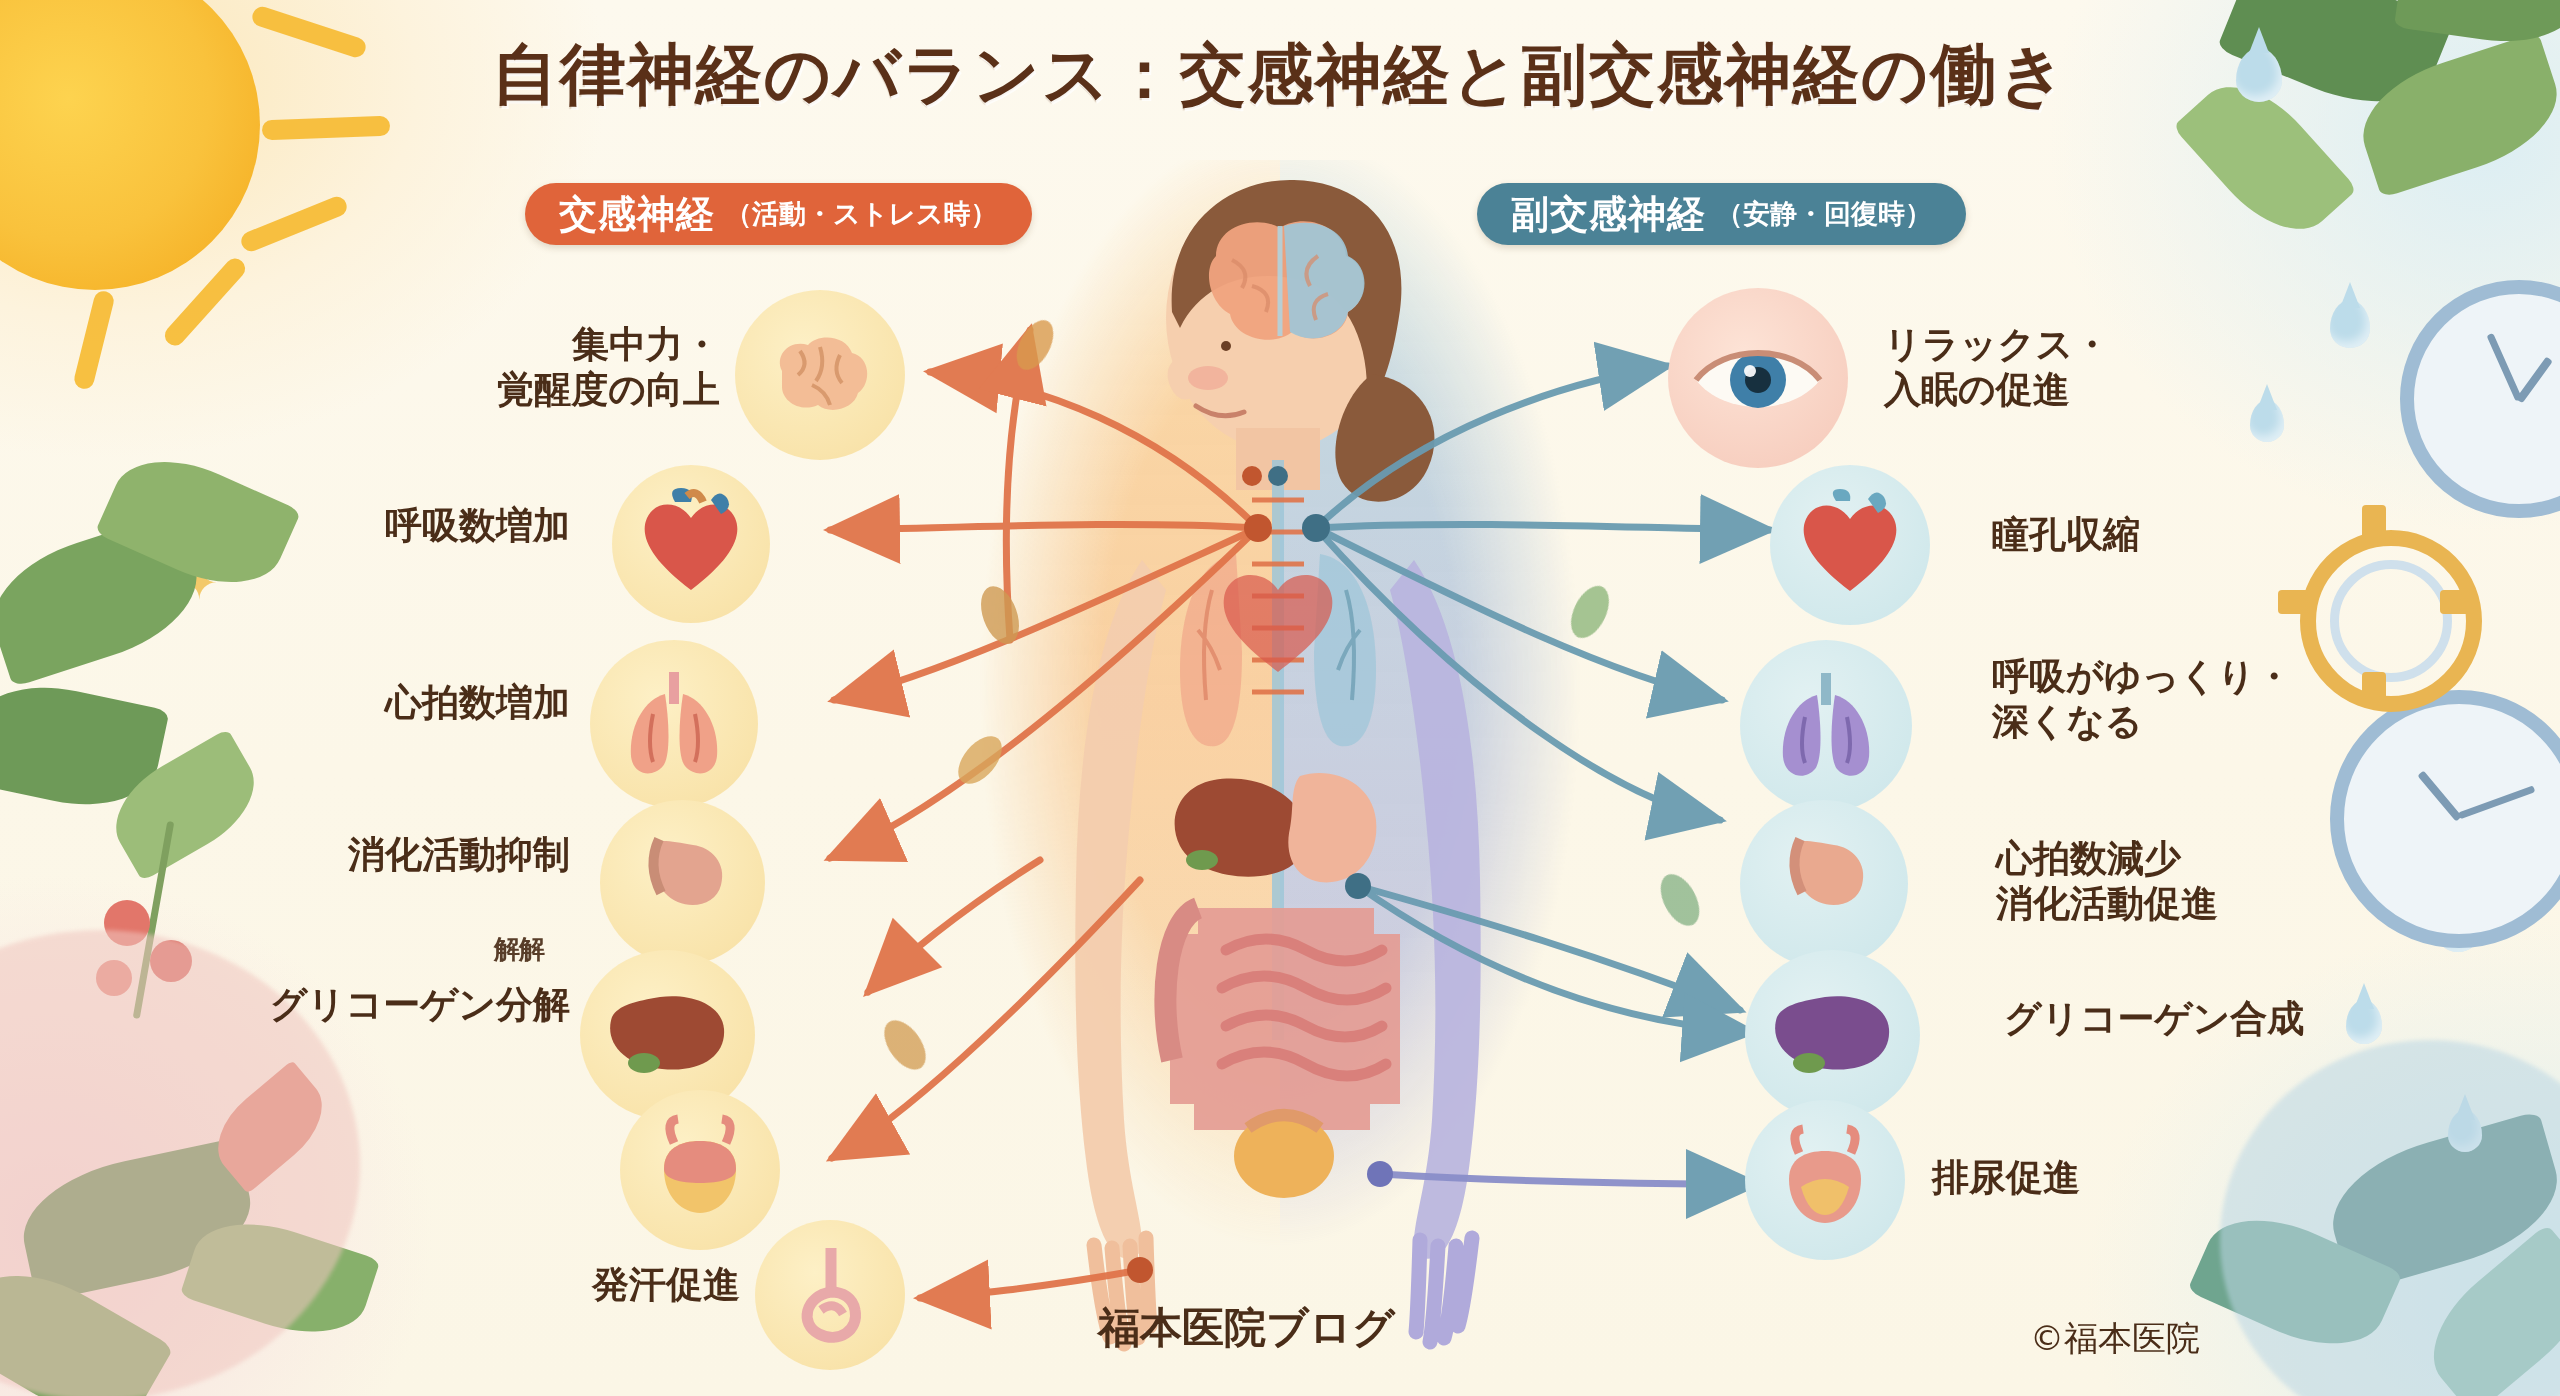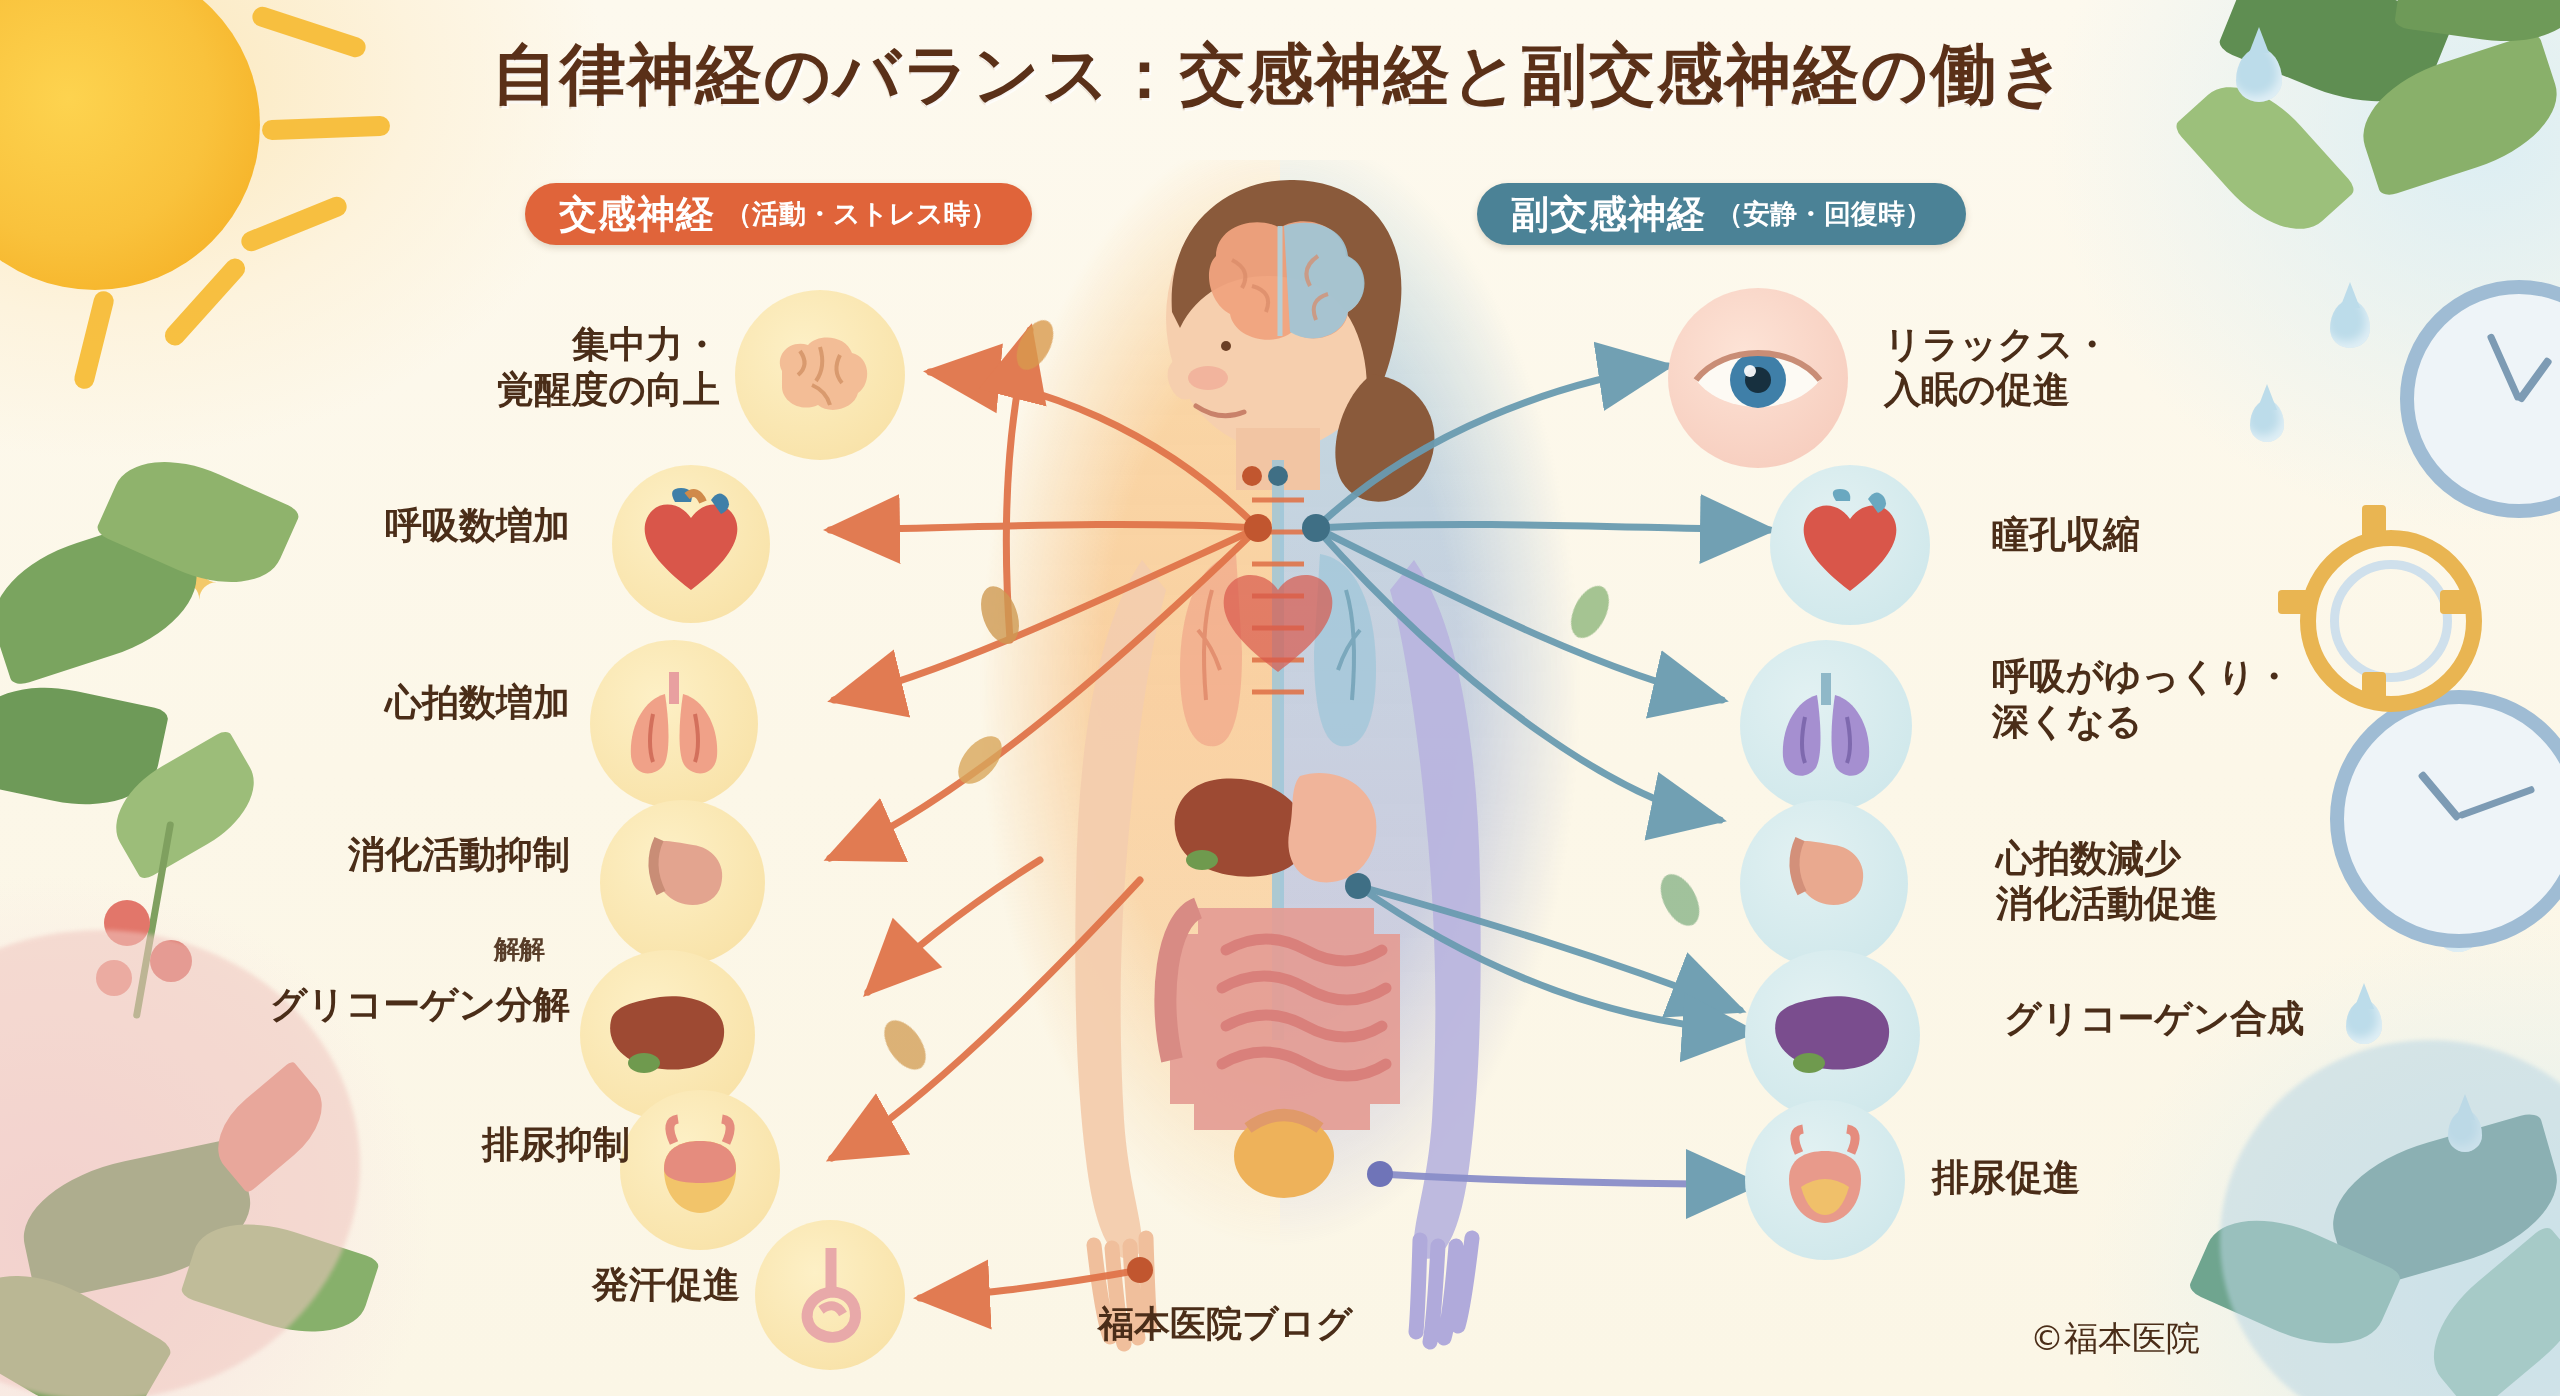--- a/index.html
+++ b/index.html
@@ -80,21 +80,21 @@
   .body-wrap{position:absolute;left:880px;top:160px;width:800px;height:1200px;}
   .halfL{position:absolute;left:0;top:0;width:50%;height:100%;
      background:linear-gradient(180deg,rgba(249,196,122,.62) 0%,rgba(246,177,104,.55) 45%,rgba(250,212,150,.42) 100%);
      -webkit-mask-image:radial-gradient(ellipse 300px 560px at 100% 44%,#000 60%,transparent 100%);
              mask-image:radial-gradient(ellipse 300px 560px at 100% 44%,#000 60%,transparent 100%);}
   .halfR{position:absolute;right:0;top:0;width:50%;height:100%;
      background:linear-gradient(180deg,rgba(150,196,214,.60) 0%,rgba(155,170,216,.52) 55%,rgba(171,160,214,.46) 100%);
      -webkit-mask-image:radial-gradient(ellipse 300px 560px at 0% 44%,#000 60%,transparent 100%);
              mask-image:radial-gradient(ellipse 300px 560px at 0% 44%,#000 60%,transparent 100%);}
 
-  .footer-blog{position:absolute;left:1098px;top:1300px;font-size:36px;font-weight:700;color:#4a2d18;text-align:right;}
+  .footer-blog{position:absolute;left:1098px;top:1300px;font-size:42px;font-weight:700;color:#4a2d18;text-align:right;}
   .footer-copy{position:absolute;left:2030px;top:1316px;font-size:34px;font-weight:400;color:#4a2d18;}
 
   svg{display:block;overflow:visible;}
 </style>
 </head>
 <body>
 
 <div class="stage">
 
   <div>
@@ -406,23 +406,20 @@
   <div class="lbl l sz1" style="left:210px;top:680px;width:360px;">
     <span>心拍数増加</span>
   </div>
   <div class="lbl l sz1" style="left:190px;top:832px;width:380px;">
     <span>消化活動抑制</span>
   </div>
   <div class="lbl l sz1" style="left:140px;top:982px;width:430px;">
     <span>グリコーゲン分解</span>
   </div>
   <div class="ghost" style="left:494px;top:932px;">解解</div>
-  <div class="lbl l sz1" style="left:290px;top:1122px;width:340px;">
-    <span>排尿抑制</span>
-  </div>
   <div class="lbl l sz1" style="left:420px;top:1262px;width:320px;">
     <span>発汗促進</span>
   </div>
 
   <div class="lbl r sz1" style="left:1884px;top:322px;">
     <span>リラックス・</span>
     <span>入眠の促進</span>
   </div>
   <div class="lbl r sz1" style="left:1992px;top:512px;">
     <span>瞳孔収縮</span>

